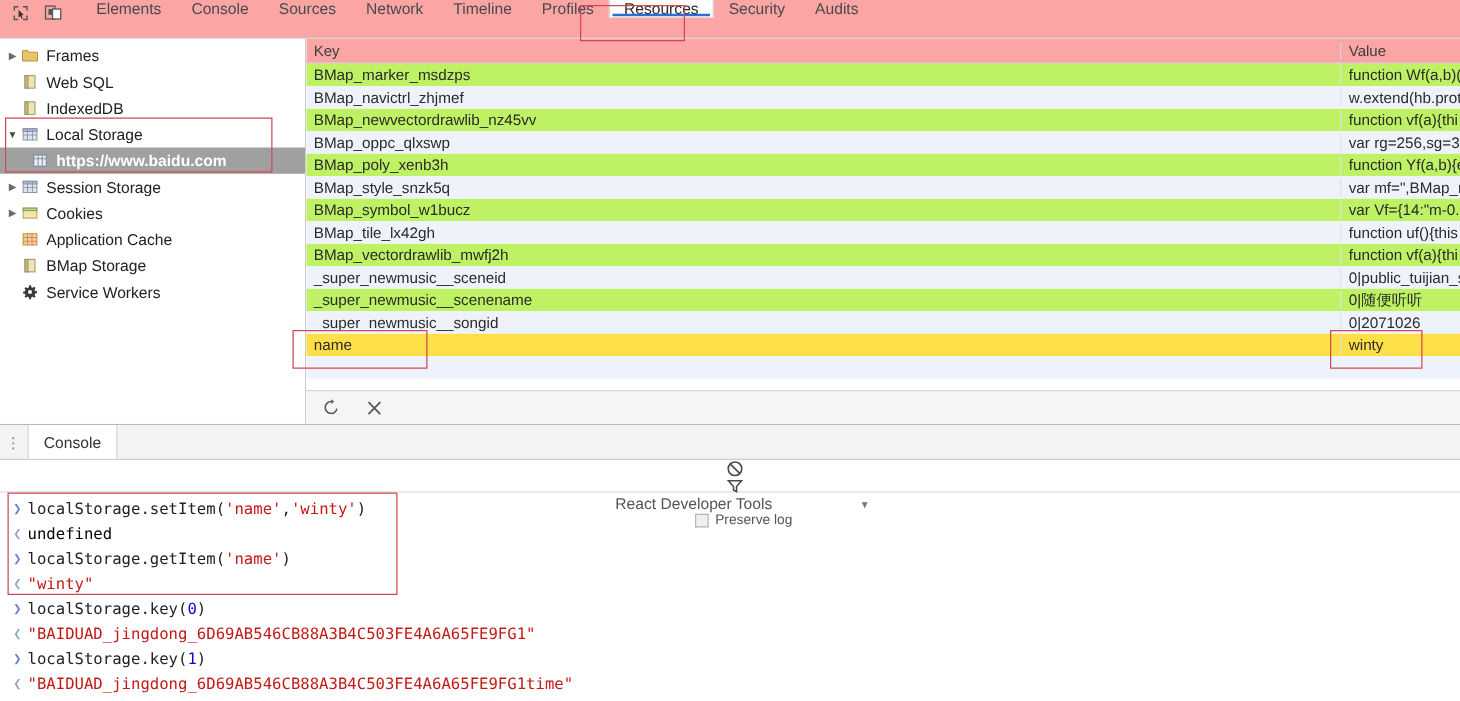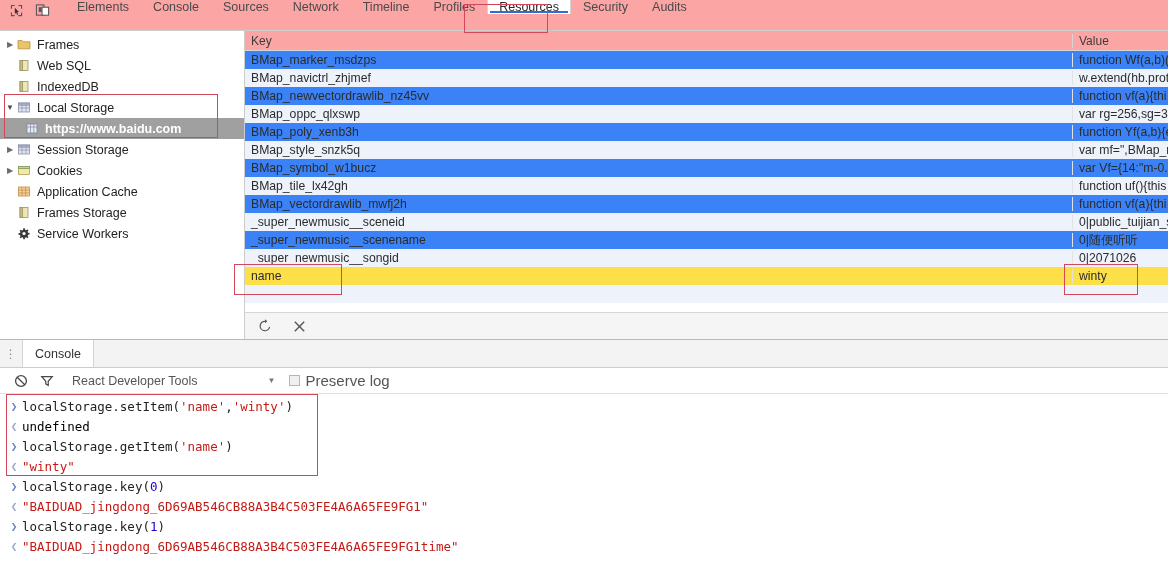--- a/index.html
+++ b/index.html
@@ -80,21 +80,21 @@
     background:#fca5a5;border-bottom:1px solid #d6d6d6;
     font-size:12px;color:#3c3c3c;
   }
   .th{padding-left:6px;box-sizing:border-box;}
   .th.key{width:828px;border-right:1px solid #d6d6d6;}
   .th.val{flex:1;}
   .trow{
     display:flex;height:18px;align-items:center;font-size:12.2px;color:#2b2b2b;
     white-space:nowrap;cursor:default;
   }
-  .trow.odd{background:#3b82f6;}
+  .trow.odd{background:#bef264;}
   .trow.even{background:#eef3fb;}
   .trow.selected{background:#fde047;}
   .td{padding-left:6px;box-sizing:border-box;overflow:hidden;}
   .td.key{width:828px;border-right:1px solid #e2e2e2;}
   .td.val{flex:1;overflow:hidden;text-overflow:clip;}
   .fillrow{height:18px;}
   .fillrow.even{background:#eef3fb;}
 
   .tfoot{
     height:26px;min-height:26px;display:flex;align-items:center;gap:14px;
@@ -113,29 +113,29 @@
     height:27px;min-height:27px;display:flex;align-items:stretch;
     background:#f3f3f3;border-bottom:1px solid #cdcdcd;
   }
   .dragdots{width:22px;display:flex;align-items:center;justify-content:center;color:#8a8a8a;font-size:12px;letter-spacing:1px;cursor:row-resize;}
   .dtab{
     padding:0 12px;display:flex;align-items:center;font-size:12.5px;color:#333;
     background:#ffffff;border-left:1px solid #d4d4d4;border-right:1px solid #d4d4d4;cursor:default;
   }
   .console-toolbar{
     height:25px;min-height:25px;display:flex;align-items:center;gap:0;
-    border-bottom:1px solid #e0e0e0;background:#fff;padding-left:8px;
+    border-bottom:1px solid #e0e0e0;background:#fff;padding-left:8px;flex-direction:column;
   }
   .ctb-icon{width:26px;height:20px;display:flex;align-items:center;justify-content:center;cursor:pointer;}
   .ctx-select{
     margin-left:12px;display:flex;align-items:center;gap:0;font-size:12.5px;color:#555;cursor:pointer;
   }
   .ctx-label{padding-right:70px;}
   .caret{font-size:8px;color:#777;}
-  .preserve{display:flex;align-items:center;gap:5px;margin-left:14px;font-size:15px;color:#555;cursor:pointer;}
+  .preserve{display:flex;align-items:center;gap:5px;margin-left:14px;font-size:11px;color:#555;cursor:pointer;}
   .cbx{width:11px;height:11px;border:1px solid #b6b6b6;background:#f0f0f0;box-sizing:border-box;}
 
   .console-log{flex:1;position:relative;overflow:hidden;padding-top:2px;}
   .logline{
     height:20px;display:flex;align-items:center;
     font-family:"DejaVu Sans Mono", monospace;font-size:12.5px;
     padding-left:6px;white-space:pre;
   }
   .gutter{width:16px;min-width:16px;display:flex;align-items:center;justify-content:center;font-size:11px;}
   .gutter.input{color:#6b83c4;}
@@ -284,21 +284,21 @@
             <span class="tlabel">Application Cache</span>
           </div>
           <div class="tree-row">
             <span class="twisty none">▶</span>
             <span class="tico">
               <svg width="14" height="13" viewBox="0 0 14 13">
                 <rect x="3" y="1.5" width="8" height="10" fill="#efe6b8" stroke="#9a9363" stroke-width="0.8"></rect>
                 <rect x="3" y="1.5" width="2.4" height="10" fill="#c9bd7d" stroke="#9a9363" stroke-width="0.8"></rect>
               </svg>
             </span>
-            <span class="tlabel">Frames Storage</span>
+            <span class="tlabel">BMap Storage</span>
           </div>
           <div class="tree-row">
             <span class="twisty none">▶</span>
             <span class="tico">
               <svg width="14" height="13" viewBox="0 0 14 13">
                 <path d="M6.3 1.2l1.5 0 .25 1.5 1.1.5 1.25-.85 1.05 1.05-.85 1.25.5 1.1 1.5.25v1.5l-1.5.25-.5 1.1.85 1.25-1.05 1.05-1.25-.85-1.1.5-.25 1.5h-1.5l-.25-1.5-1.1-.5-1.25.85L2.6 10.4l.85-1.25-.5-1.1-1.5-.25v-1.5l1.5-.25.5-1.1L2.6 3.7 3.65 2.65 4.9 3.5 6 3z" fill="#3a3a3a"></path>
                 <circle cx="7" cy="6.5" r="1.6" fill="#fff"></circle>
               </svg>
             </span>
             <span class="tlabel">Service Workers</span>

